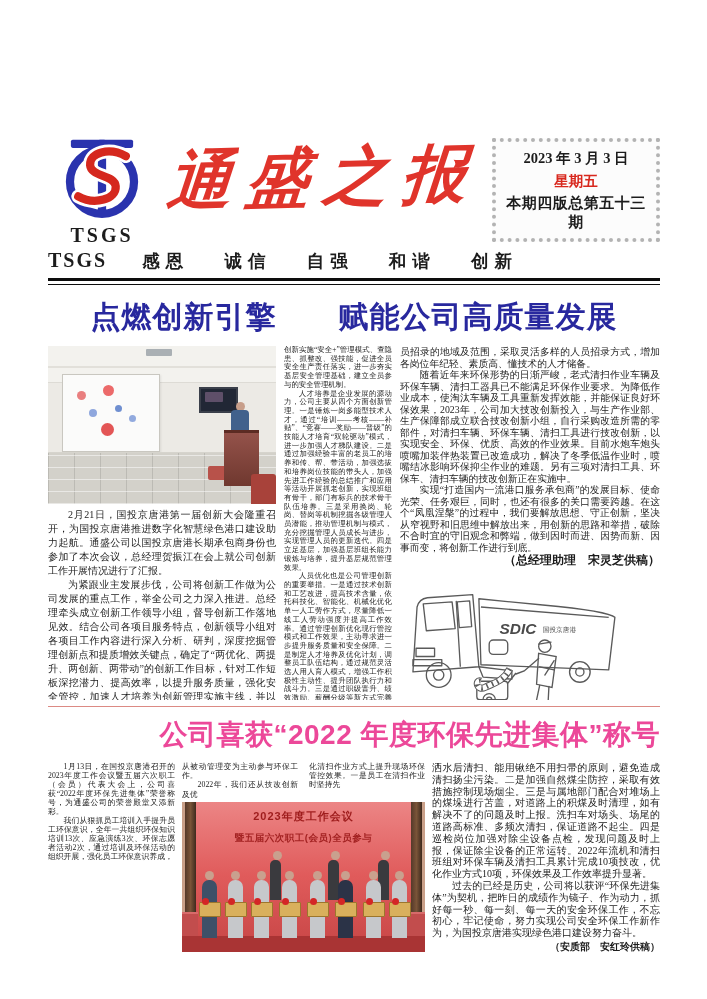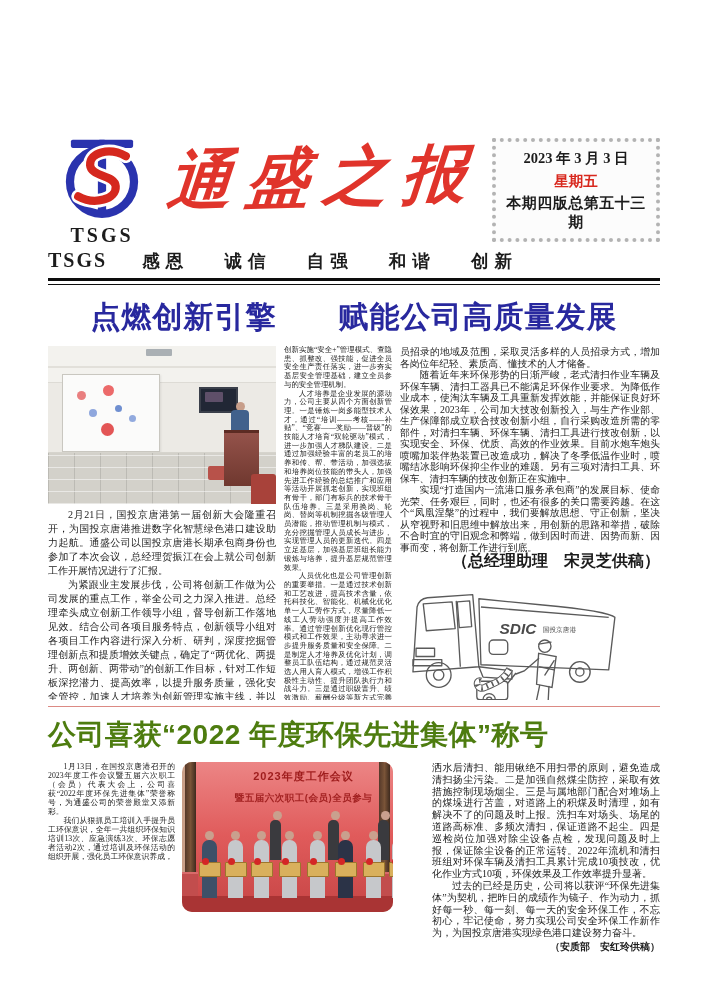--- a/index.html
+++ b/index.html
@@ -22,32 +22,32 @@
   .date-line3{font-size:15px;font-weight:bold;letter-spacing:.5px;}
 
   .slogan-row{display:flex;align-items:baseline;width:470px;margin-top:2px;justify-content:space-between;}
   .slogan-tsgs{font-weight:bold;font-size:20px;letter-spacing:2px;font-family:"Liberation Serif",serif;}
   .slogan-word{font-weight:bold;font-size:17.5px;letter-spacing:6px;font-family:"Liberation Sans",sans-serif;}
   .double-rule{margin-top:5px;border-top:3px solid #0d0d0d;border-bottom:1.5px solid #0d0d0d;height:3px;}
 
   
   .headline1{margin:12px 0 8px;text-align:center;font-size:30px;font-weight:900;color:#28289e;
              letter-spacing:1px;font-family:Liberation Mono, monospace;}
-  .headline2{margin:9px 0 8px;text-align:left;font-size:28px;font-weight:900;color:#4d7c0f;
+  .headline2{margin:9px 0 8px;text-align:right;font-size:28px;font-weight:900;color:#ec4899;
              letter-spacing:0.5px;font-family:"Liberation Sans",sans-serif;}
 
   
   .a1-body{display:flex;justify-content:space-between;height:354px;overflow:hidden;}
   .a1-col1{width:228px;}
   .a1-col2{width:108px;font-size:7.4px;line-height:8.7px;text-align:justify;}
   .a1-col3{width:260px;font-size:9.8px;line-height:11.5px;text-align:justify;}
   .a1-col1 .coltext{font-size:10px;line-height:14px;text-align:justify;}
   .news-p{text-indent:2em;margin:0;}
   .byline{text-align:right;font-weight:bold;margin-top:2px;}
-  .a1-col3 .byline{font-size:16px;}
+  .a1-col3 .byline{font-size:12px;}
   .sep-rule{border:none;border-top:1.5px solid #dc8a84;margin:6px 0 0;}
 
   .a2-body{display:flex;justify-content:space-between;height:192px;overflow:hidden;margin-top:2px;}
   .a2-col1{width:127px;font-size:7.8px;line-height:9px;text-align:justify;}
   .a2-mid{width:243px;}
   .a2-frag-row{display:flex;justify-content:space-between;margin-bottom:3px;}
   .a2-frag{width:116px;font-size:7.8px;line-height:9.2px;text-align:justify;text-indent:0;}
   .a2-col4{width:228px;font-size:10px;line-height:11.8px;text-align:justify;}
   .a2-col4 .byline{font-size:10px;}
 
@@ -67,21 +67,21 @@
      background-image:repeating-linear-gradient(0deg,rgba(255,255,255,.5) 0 1px,transparent 1px 12px),
                       repeating-linear-gradient(90deg,rgba(120,120,115,.25) 0 1px,transparent 1px 26px);}
   .p1-podium{position:absolute;left:176px;top:84px;width:35px;height:53px;
              background:linear-gradient(#94524a,#6f382f);border-top:3px solid #5c2b23;}
   .p1-person-head{position:absolute;left:188px;top:56px;width:9px;height:9px;border-radius:50%;background:#c79e8a;}
   .p1-person-body{position:absolute;left:183px;top:64px;width:18px;height:24px;border-radius:4px 4px 0 0;background:#41618c;}
   .p1-redchair{position:absolute;left:203px;top:128px;width:25px;height:30px;background:#a8423a;border-radius:3px 3px 0 0;}
   .p1-table{position:absolute;left:160px;top:120px;width:44px;height:14px;background:#b8524a;border-radius:2px;}
 
   
-  .photo2{position:relative;width:211px;height:150px;overflow:hidden;background:#caa089;border-radius:10px;}
+  .photo2{position:relative;width:243px;height:150px;overflow:hidden;background:#caa089;}
   .p2-backdrop{position:absolute;left:14px;top:0;width:215px;height:134px;
                background:linear-gradient(180deg,#ec8585 0%,#e05b5b 55%,#cc4a4a 100%);}
   .p2-line1{position:absolute;left:0;top:7px;width:100%;text-align:center;color:#9e1c1c;
             font-weight:900;font-size:11px;letter-spacing:1px;font-family:"Liberation Sans",sans-serif;}
   .p2-line2{position:absolute;left:0;top:30px;width:100%;text-align:center;color:#a32222;
             font-weight:900;font-size:9.5px;letter-spacing:.5px;font-family:"Liberation Sans",sans-serif;}
   .p2-pillar{position:absolute;top:0;width:11px;height:134px;background:linear-gradient(90deg,#55392a,#7a5438,#3e2a1e);}
   .p2-pillar.pl{left:3px;} .p2-pillar.pr{right:3px;}
   .p2-floor{position:absolute;left:0;bottom:0;width:100%;height:16px;background:#a93434;}
   .p2-table{position:absolute;bottom:12px;height:26px;background:#c24d4d;border-top:2px solid #d86a6a;}
@@ -235,20 +235,27 @@
 
     <div class="headline2">公司喜获“2022 年度环保先进集体”称号</div>
 
     <div class="a2-body">
       <div class="a2-col1">
         <p class="news-p">1月13日，在国投京唐港召开的2023年度工作会议暨五届六次职工（会员）代表大会上，公司喜获“2022年度环保先进集体”荣誉称号，为通盛公司的荣誉殿堂又添新彩。</p>
         <p class="news-p">我们从狠抓员工培训入手提升员工环保意识，全年一共组织环保知识培训13次、应急演练3次、环保志愿者活动2次，通过培训及环保活动的组织开展，强化员工环保意识养成，</p>
       </div>
 
       <div class="a2-mid">
+        <div class="a2-frag-row">
+          <div class="a2-frag">
+            <span>从被动管理变为主动参与环保工作。</span><br>
+            <span style="display:inline-block;text-indent:2em;">2022年，我们还从技改创新及优</span>
+          </div>
+          <div class="a2-frag">化清扫作业方式上提升现场环保管控效果。一是员工在清扫作业时坚持先</div>
+        </div>
 
         <div class="photo2">
           <div class="p2-backdrop">
             <div class="p2-line1">2023年度工作会议</div>
             <div class="p2-line2">暨五届六次职工(会员)全员参与</div>
           </div>
           <div class="p2-pillar pl"></div>
           <div class="p2-pillar pr"></div>
 
           <div class="person back" style="left:88px;">

